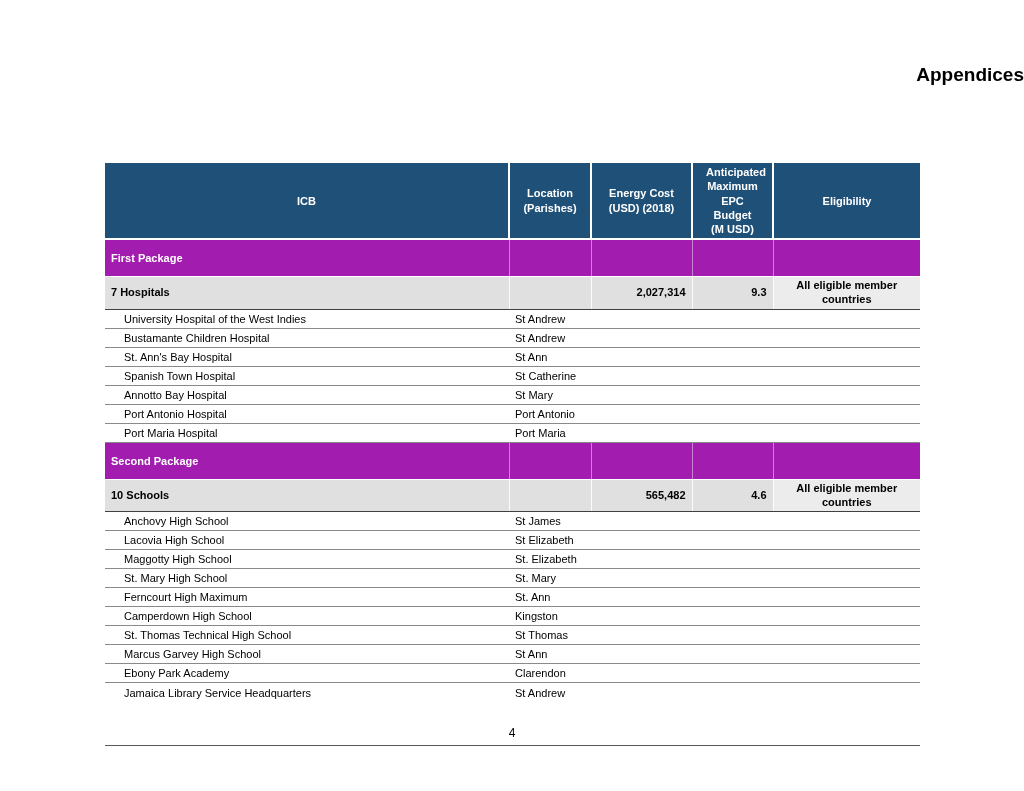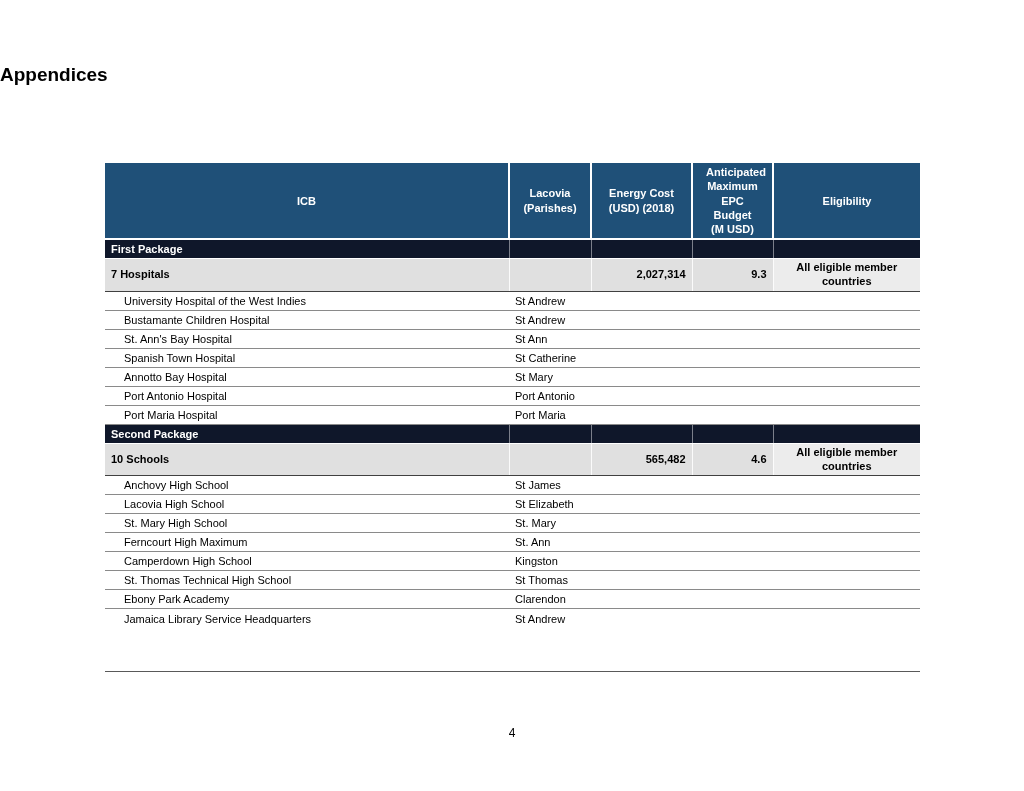--- a/index.html
+++ b/index.html
@@ -10,21 +10,21 @@
     width: 1024px;
     height: 791px;
     position: relative;
     overflow: hidden;
   }
   .page { position: relative; width: 1024px; height: 791px; background: #fff; }
 
   .doc-title {
     position: absolute;
     top: 64px; left: 0; width: 100%;
-    text-align: left;
+    text-align: right;
     font-size: 19px;
     font-weight: bold;
     color: #000;
   }
   .appendix-heading {
     position: absolute;
     top: 133px; left: 56px;
     font-size: 13px;
     font-weight: bold;
   }
@@ -52,25 +52,25 @@
     height: 69px;
     line-height: 1.3;
     border-right: 2px solid #ffffff;
     border-bottom: 2px solid #ffffff;
     padding: 2px 13px;
   }
   tr.head th:last-child { border-right: none; }
 
   
   tr.section td {
-    background: #0f172a;
+    background: #a21caf;
     color: #fff;
     font-weight: bold;
     height: 19px;
-    padding: 3px 6px;
+    padding: 12px 6px;
     border-right: 1px solid rgba(255,255,255,0.45);
     border-bottom: 1px solid #ffffff;
     vertical-align: middle;
   }
   tr.section td:last-child { border-right: none; }
 
   
   tr.summary td {
     background: #E0E0E0;
     font-weight: bold;
@@ -120,21 +120,21 @@
         <col class="c-icb">
           <col class="c-loc">
           <col class="c-cost">
           <col class="c-epc">
           <col class="c-elig">
       </colgroup>
 
       <tbody>
           <tr class="head">
         <th>ICB</th>
-        <th>Lacovia (Parishes)</th>
+        <th>Location (Parishes)</th>
         <th>Energy Cost (USD) (2018)</th>
         <th>Anticipated Maximum EPC Budget (M USD)</th>
         <th>Eligibility</th>
       </tr>
 
       <tr class="section">
         <td>First Package</td>
         <td></td>
         <td></td>
         <td></td>
@@ -221,20 +221,27 @@
         <td></td>
       </tr>
       <tr class="datarow">
         <td class="facility">Lacovia High School</td>
         <td>St Elizabeth</td>
         <td></td>
         <td></td>
         <td></td>
       </tr>
       <tr class="datarow">
+        <td class="facility">Maggotty High School</td>
+        <td>St. Elizabeth</td>
+        <td></td>
+        <td></td>
+        <td></td>
+      </tr>
+      <tr class="datarow">
         <td class="facility">St. Mary High School</td>
         <td>St. Mary</td>
         <td></td>
         <td></td>
         <td></td>
       </tr>
       <tr class="datarow">
         <td class="facility">Ferncourt High Maximum</td>
         <td>St. Ann</td>
         <td></td>
@@ -244,20 +251,27 @@
       <tr class="datarow">
         <td class="facility">Camperdown High School</td>
         <td>Kingston</td>
         <td></td>
         <td></td>
         <td></td>
       </tr>
       <tr class="datarow">
         <td class="facility">St. Thomas Technical High School</td>
         <td>St Thomas</td>
+        <td></td>
+        <td></td>
+        <td></td>
+      </tr>
+      <tr class="datarow">
+        <td class="facility">Marcus Garvey High School</td>
+        <td>St Ann</td>
         <td></td>
         <td></td>
         <td></td>
       </tr>
       <tr class="datarow">
         <td class="facility">Ebony Park Academy</td>
         <td>Clarendon</td>
         <td></td>
         <td></td>
         <td></td>

